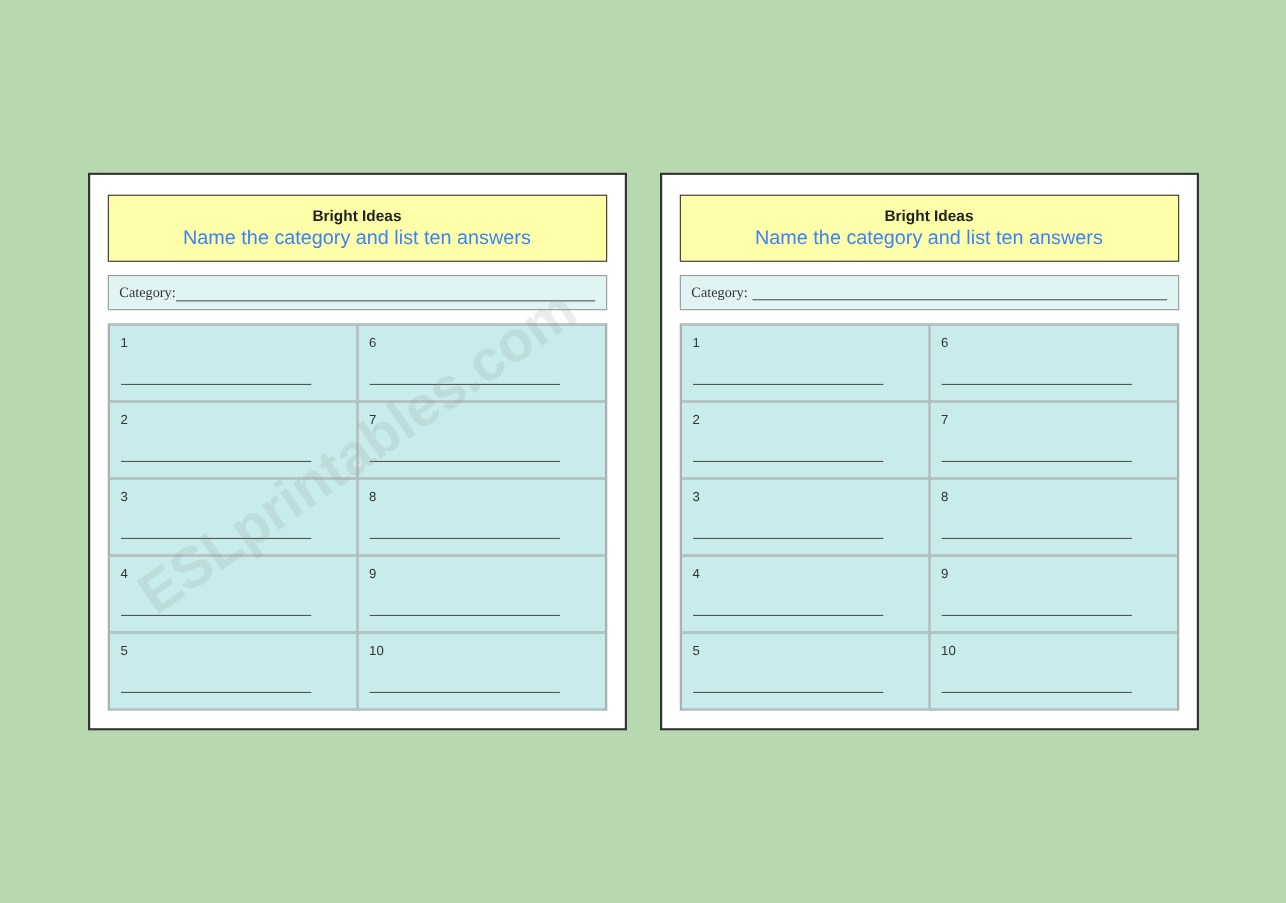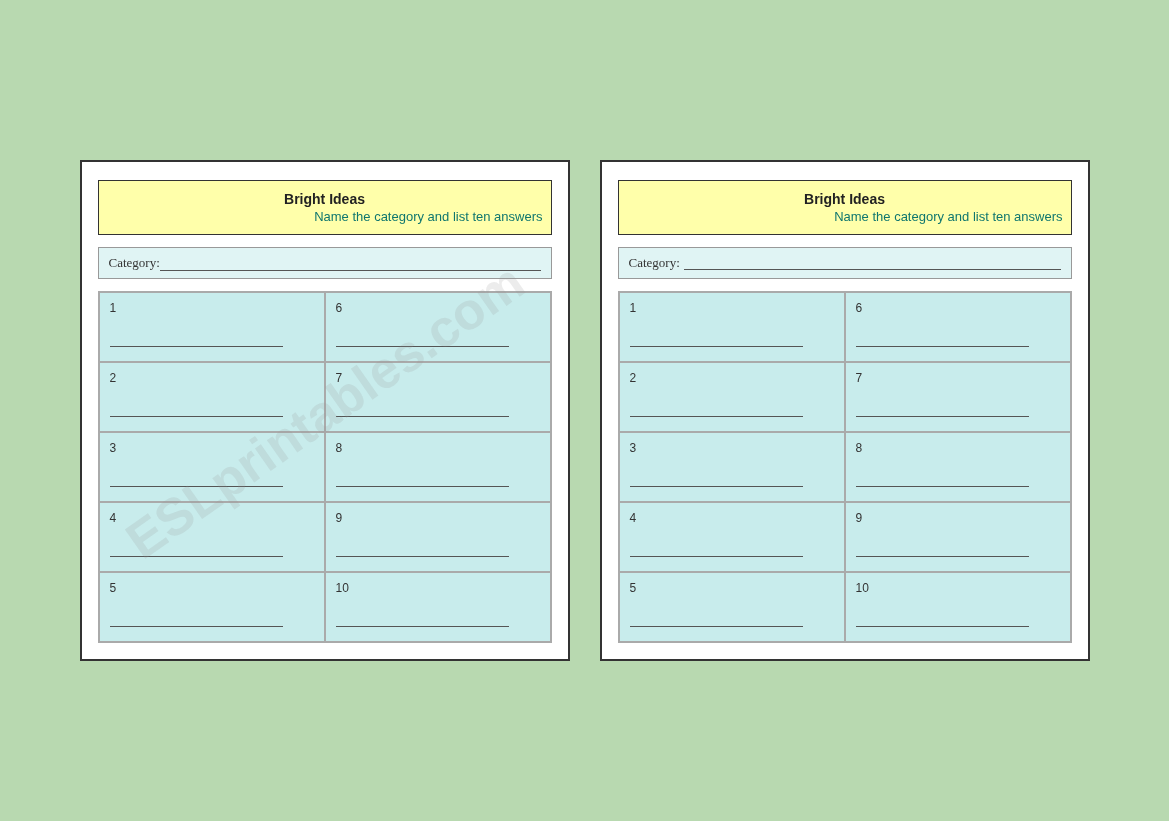--- a/index.html
+++ b/index.html
@@ -32,24 +32,23 @@
       padding: 10px 8px;
     }
 
     .header-title {
       font-weight: bold;
       font-size: 14px;
       color: #222;
     }
 
     .header-subtitle {
-      font-size: 13px;
-      color: #0f766e;
+      font-size: 18px;
+      color: #3b82f6;
       margin-top: 2px;
-      text-align: right;
     }
 
     .category-box {
       background-color: #e0f4f4;
       border: 1.5px solid #999;
       padding: 7px 10px;
       font-size: 13px;
       color: #333;
       display: flex;
       align-items: center;

